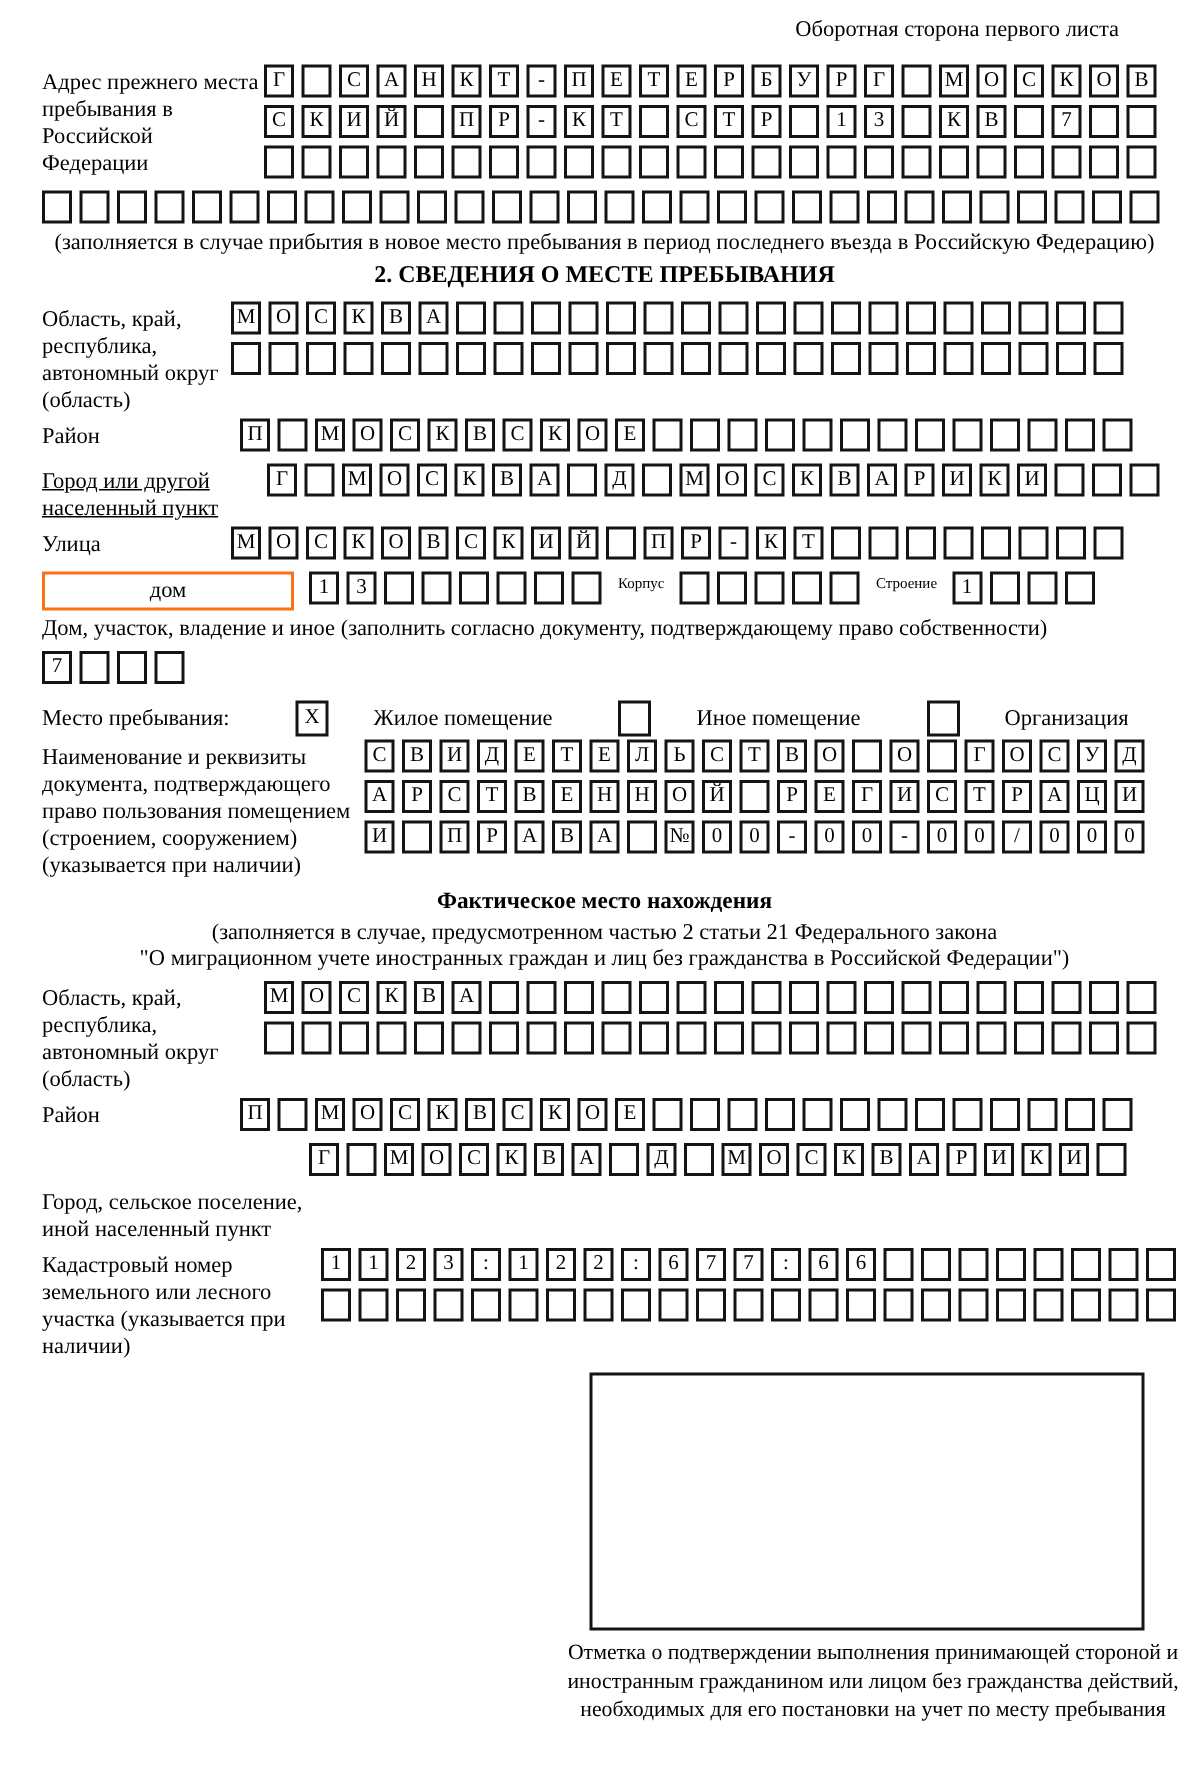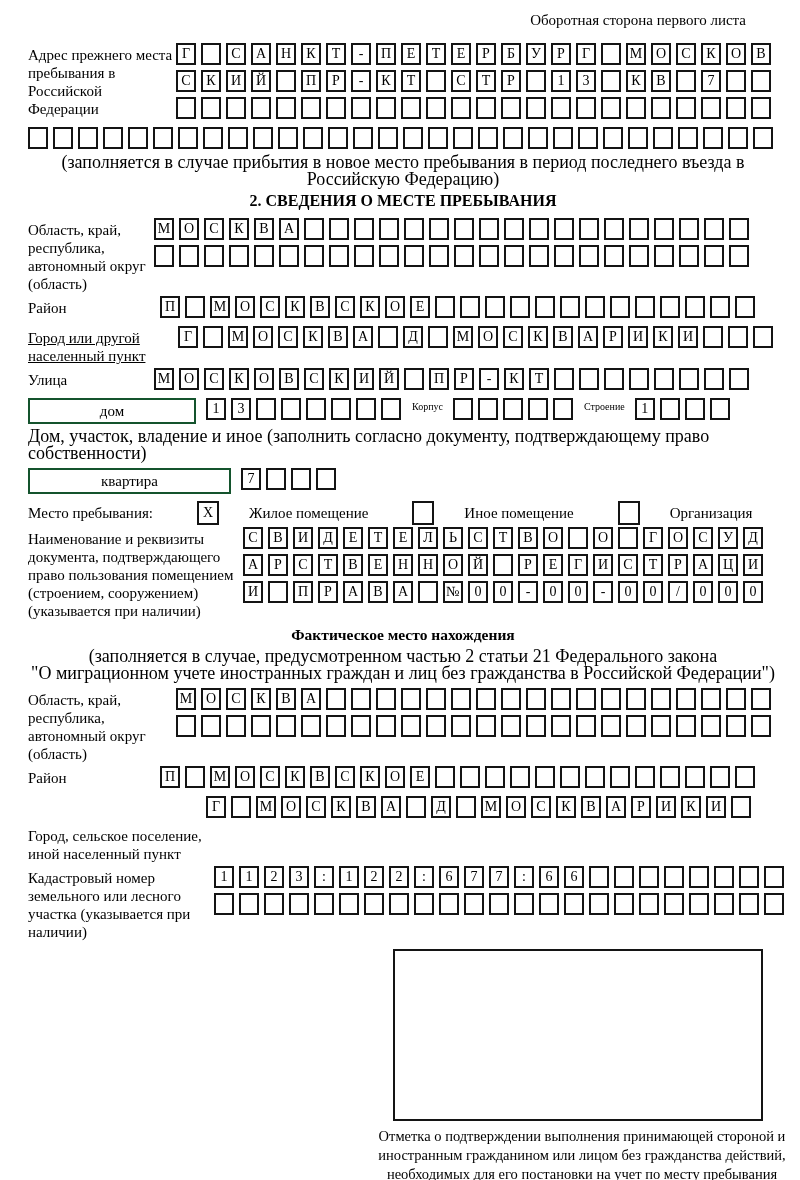--- a/index.html
+++ b/index.html
@@ -18,27 +18,27 @@
   .w150 { width:150px;text-decoration:underline; } .w215 { width:215px; } .w186 { width:186px; }
   .w178 { width:178px;margin-top:28px; }
 
   .cellgroup { display:block; }
   .cellrow { display:flex; flex-wrap:nowrap; margin-bottom:5px; }
   .cell {
     flex:0 0 auto; width:20px; height:22px; border:2px solid #141414;
     margin-right:5px; text-align:center; font-size:14px; line-height:18px;
     font-weight:normal;
   }
-  .note { font-size:18px; line-height:17px; }
+  .note { font-size:15px; line-height:17px; }
   .center { text-align:center; }
   .sec-title { text-align:center; font-weight:bold; font-size:16px; margin:4px 0 8px 0; }
   .sub-title { text-align:center; font-weight:bold; font-size:15.5px; margin:6px 0 4px 0; }
 
   .wbox {
-    flex:0 0 auto; border:2px solid #14532d; height:26px; line-height:22px;
+    flex:0 0 auto; border:2px solid #f97316; height:26px; line-height:22px;
     text-align:center; font-size:15px;
   }
   .wbox.dom { width:168px; margin-right:10px; }
   .wbox.kv  { width:203px; margin-right:10px; }
   .inl-label { flex:0 0 auto; margin:3px 10px 0 6px; font-size:10px; }
 
   .chk-row { display:flex; align-items:center; margin:6px 0 2px 0;gap:16px; }
   .chk {
     flex:0 0 auto; width:22px; height:24px; border:2px solid #141414;
     text-align:center; line-height:20px; font-size:14px; margin:0 14px 0 10px;
@@ -353,21 +353,20 @@
     <div class="cellrow">
         <span class="cell">1</span>
         <span class="cell"></span>
         <span class="cell"></span>
         <span class="cell"></span>
       </div>
   </div>
   <div class="note mb6">Дом, участок, владение и иное (заполнить согласно документу, подтверждающему право собственности)</div>
 
   <div class="frow">
-    <div class="wbox kv">квартира</div>
     <div class="cellrow">
         <span class="cell">7</span>
         <span class="cell"></span>
         <span class="cell"></span>
         <span class="cell"></span>
       </div>
   </div>
 
   <div class="chk-row">
     <div class="chk-label">Место пребывания:</div>

